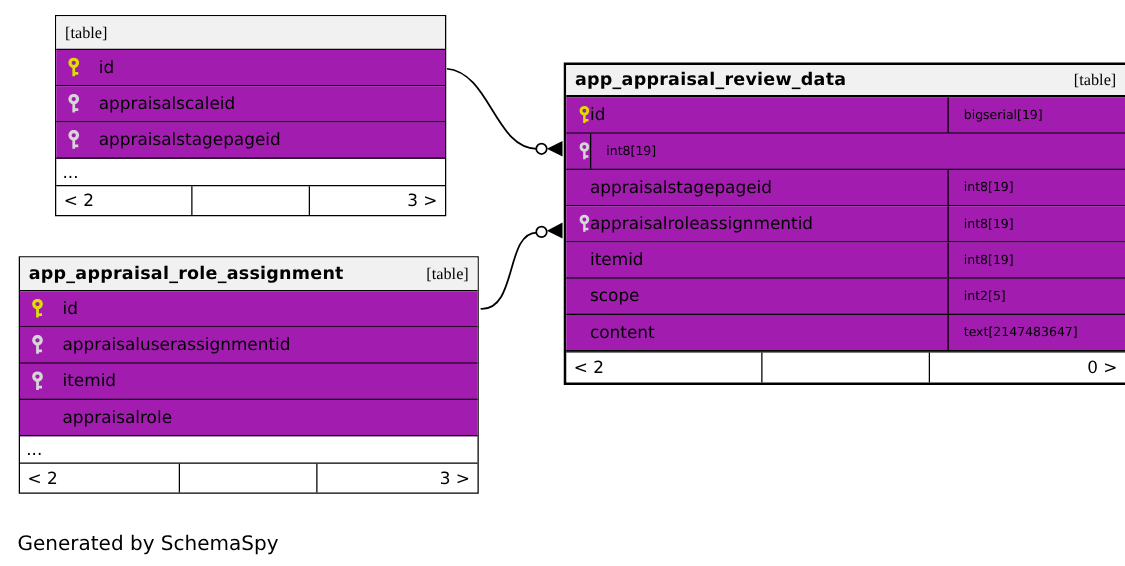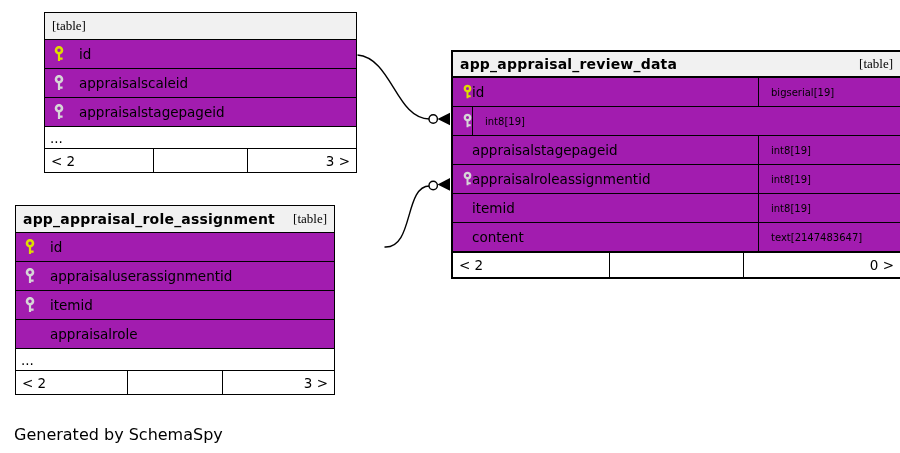--- a/index.html
+++ b/index.html
@@ -34,21 +34,21 @@
 
   .tfoot { display:flex; align-items:stretch; font-size:13.5px; }
   .tfoot { height:23px; }
   .focus .tfoot { height:25px; }
   .fcell { display:flex; align-items:center; }
   .fcell.l { flex:0 0 34.8%; padding-left:6px; justify-content:flex-start; }
   .fcell.m { flex:0 0 30%; border-left:1px solid #000; }
   .fcell.r { flex:1; border-left:1px solid #000; padding-right:6px; justify-content:flex-end; }
 
   #t-quest  { left:44px;  top:12px;  width:313px; }
-  #t-role   { left:15px;  top:205px; width:320px; }
+  #t-role   { left:15px;  top:205px; width:368px; }
   #t-review { left:451px; top:50px;  width:451px; }
 
   .edges { position:absolute; left:0; top:0; width:900px; height:453px; z-index:3; pointer-events:none; }
 
   .gennote { position:absolute; left:14px; top:425px; font-size:16px; }
 </style>
 </head>
 <body>
 
 <div class="canvas">
@@ -188,20 +188,25 @@
       <span class="colname">appraisalroleassignmentid</span>
       <span class="coltype">int8[19]</span>
     </div>
     <div class="row">
       <span class="keycell"></span>
       <span class="colname">itemid</span>
       <span class="coltype">int8[19]</span>
     </div>
     <div class="row">
       <span class="keycell"></span>
+      <span class="colname">scope</span>
+      <span class="coltype">int2[5]</span>
+    </div>
+    <div class="row">
+      <span class="keycell"></span>
       <span class="colname">content</span>
       <span class="coltype">text[2147483647]</span>
     </div>
     <div class="tfoot" style="border-top:1px solid #000;">
       <span class="fcell l">&lt; 2</span>
       <span class="fcell m"></span>
       <span class="fcell r">0 &gt;</span>
     </div>
   </div>
 

